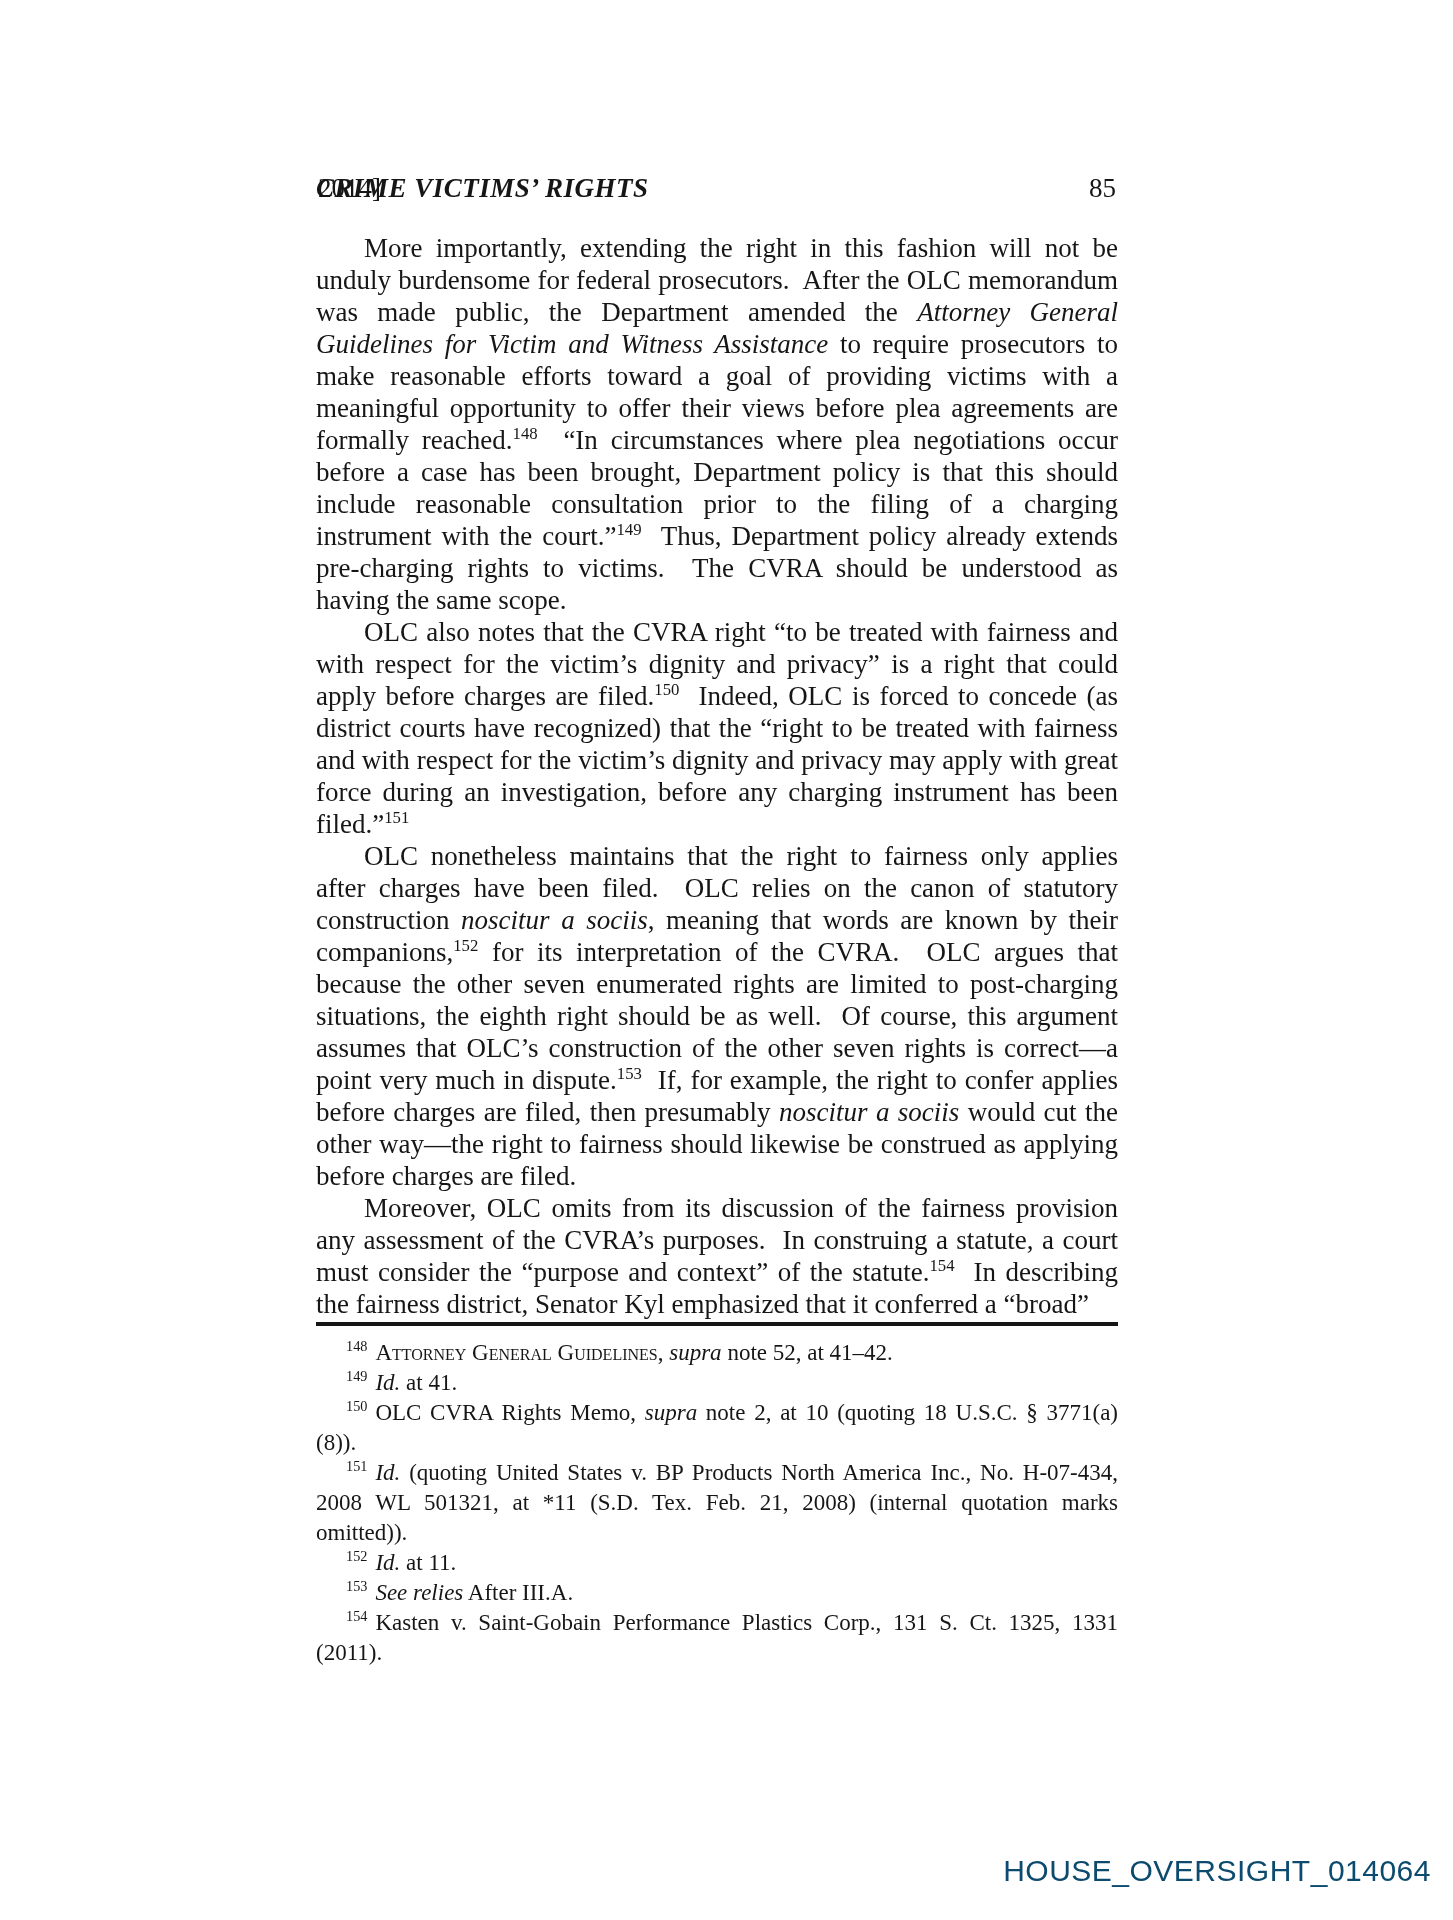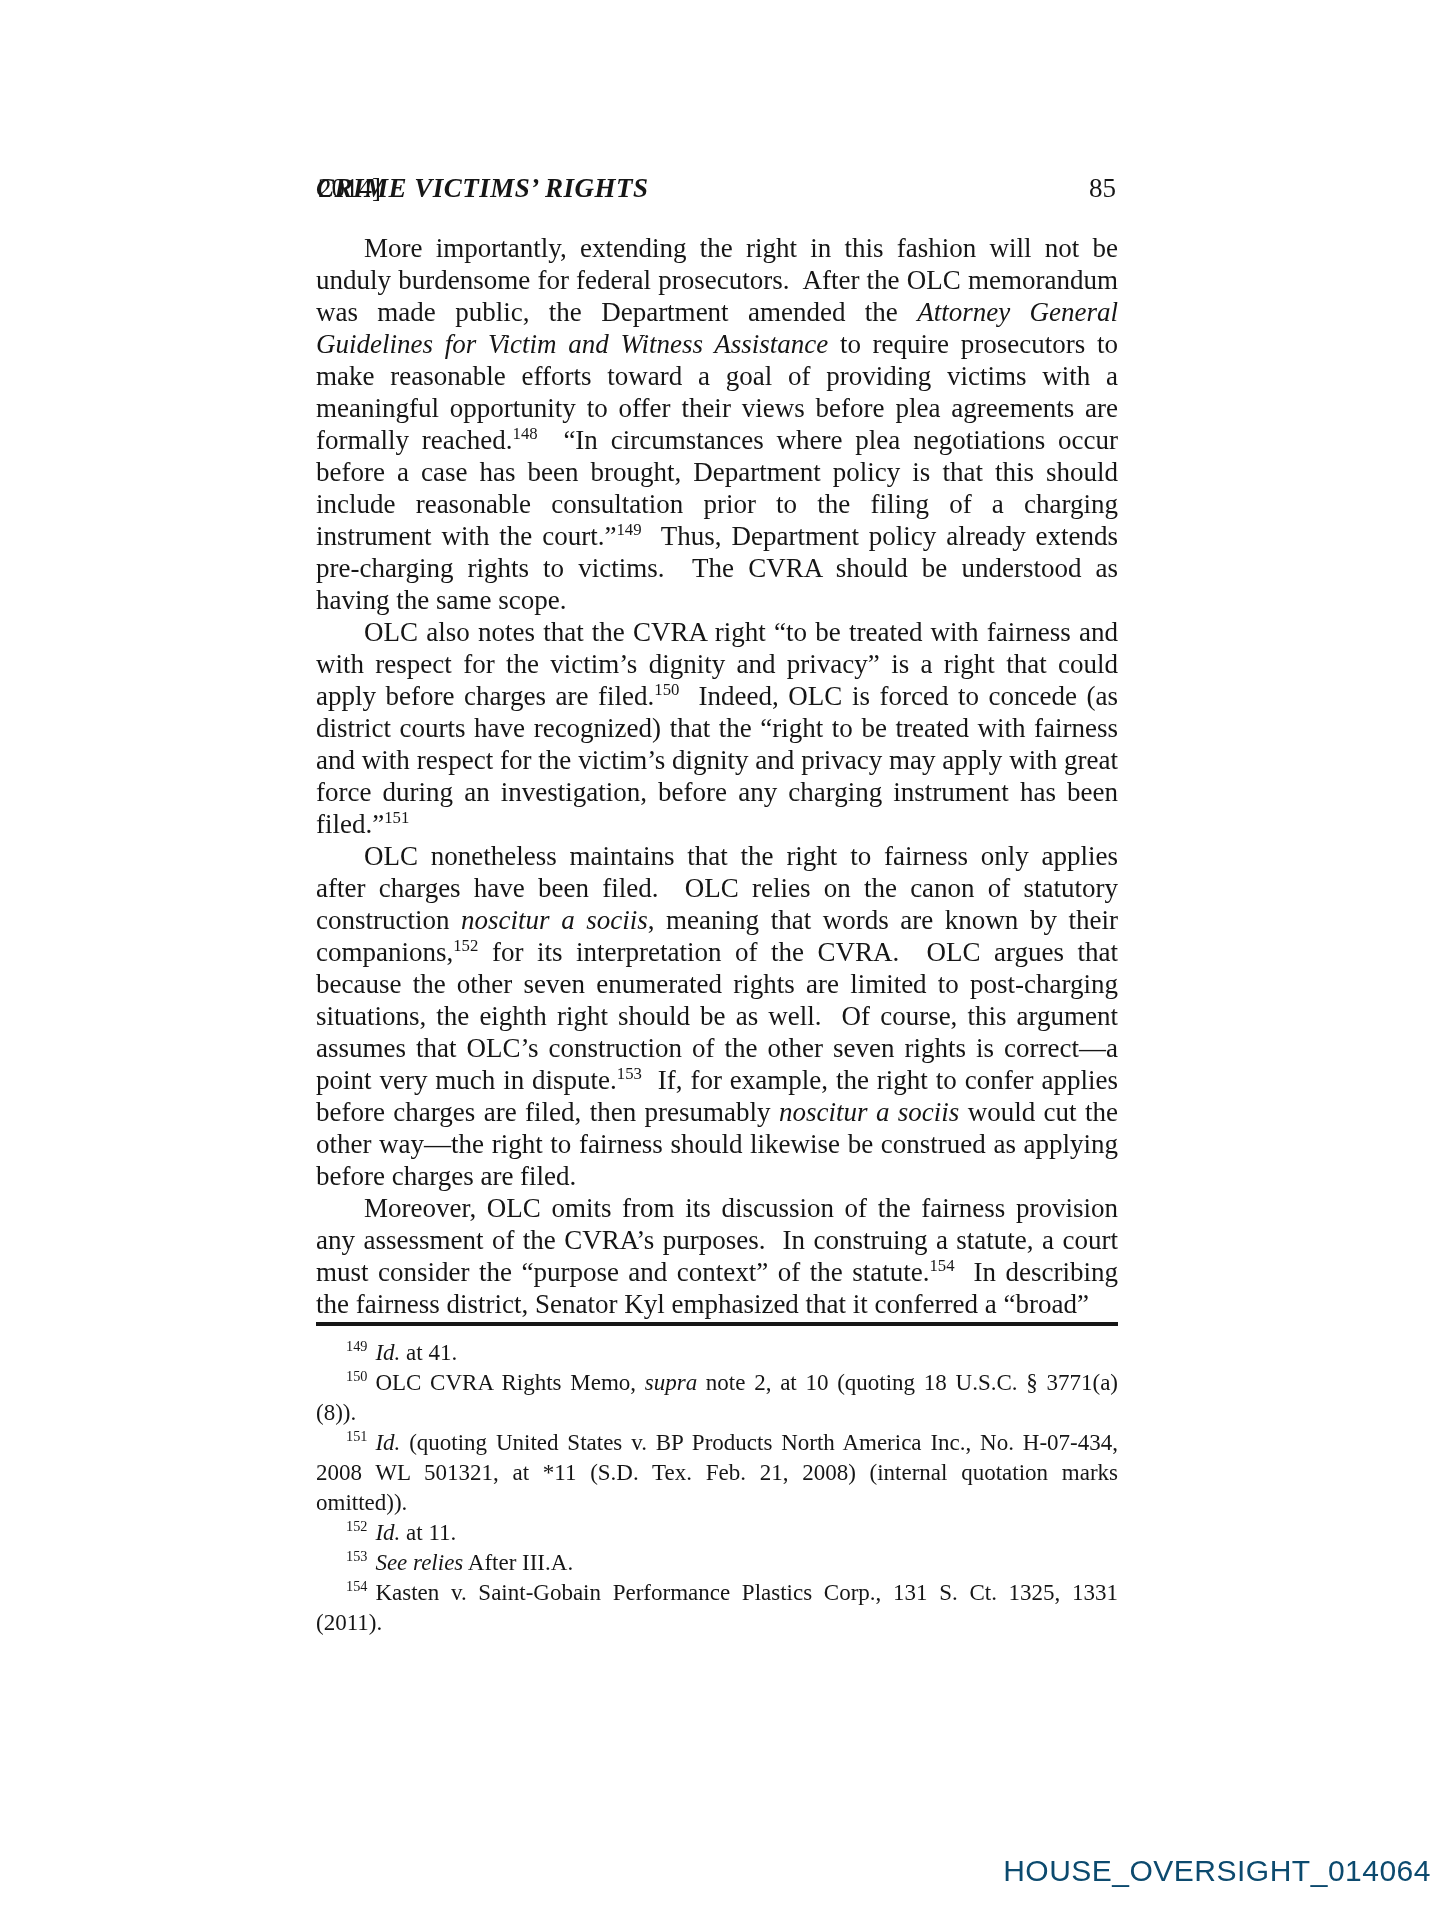--- a/index.html
+++ b/index.html
@@ -116,20 +116,21 @@
         <p class="para"><span>More importantly, extending the right in this fashion will not be unduly burdensome for federal prosecutors.  After the OLC memorandum was made public, the Department amended the </span><span class="it">Attorney General Guidelines for Victim and Witness Assistance</span><span> to require prosecutors to make reasonable efforts toward a goal of providing victims with a meaningful opportunity to offer their views before plea agreements are formally reached.</span><sup>148</sup><span>  “In circumstances where plea negotiations occur before a case has been brought, Department policy is that this should include reasonable consultation prior to the filing of a charging instrument with the court.”</span><sup>149</sup><span>  Thus, Department policy already extends pre-charging rights to victims.  The CVRA should be understood as having the same scope.</span></p>
         <p class="para"><span>OLC also notes that the CVRA right “to be treated with fairness and with respect for the victim’s dignity and privacy” is a right that could apply before charges are filed.</span><sup>150</sup><span>  Indeed, OLC is forced to concede (as district courts have recognized) that the “right to be treated with fairness and with respect for the victim’s dignity and privacy may apply with great force during an investigation, before any charging instrument has been filed.”</span><sup>151</sup></p>
         <p class="para"><span>OLC nonetheless maintains that the right to fairness only applies after charges have been filed.  OLC relies on the canon of statutory construction </span><span class="it">noscitur a sociis</span><span>, meaning that words are known by their companions,</span><sup>152</sup><span> for its interpretation of the CVRA.  OLC argues that because the other seven enumerated rights are limited to post-charging situations, the eighth right should be as well.  Of course, this argument assumes that OLC’s construction of the other seven rights is correct—a point very much in dispute.</span><sup>153</sup><span>  If, for example, the right to confer applies before charges are filed, then presumably </span><span class="it">noscitur a sociis</span><span> would cut the other way—the right to fairness should likewise be construed as applying before charges are filed.</span></p>
         <p class="para"><span>Moreover, OLC omits from its discussion of the fairness provision any assessment of the CVRA’s purposes.  In construing a statute, a court must consider the “purpose and context” of the statute.</span><sup>154</sup><span>  In describing the fairness district, Senator Kyl emphasized that it conferred a “broad”</span></p>
       </div>
   </div>
 
   <div class="footnotes">
     <div class="fn-rule"></div>
     <div class="fn-list">
+        <p class="footnote"><sup class="fn-num">148</sup><span class="sc">Attorney General Guidelines</span><span>, </span><span class="it">supra</span><span> note 52, at 41–42.</span></p>
         <p class="footnote"><sup class="fn-num">149</sup><span class="it">Id.</span><span> at 41.</span></p>
         <p class="footnote"><sup class="fn-num">150</sup><span>OLC CVRA Rights Memo, </span><span class="it">supra</span><span> note 2, at 10 (quoting 18 U.S.C. § 3771(a)(8)).</span></p>
         <p class="footnote"><sup class="fn-num">151</sup><span class="it">Id.</span><span> (quoting United States v. BP Products North America Inc., No. H-07-434, 2008 WL 501321, at *11 (S.D. Tex. Feb. 21, 2008) (internal quotation marks omitted)).</span></p>
         <p class="footnote"><sup class="fn-num">152</sup><span class="it">Id.</span><span> at 11.</span></p>
         <p class="footnote"><sup class="fn-num">153</sup><span class="it">See relies</span><span> After III.A.</span></p>
         <p class="footnote"><sup class="fn-num">154</sup><span>Kasten v. Saint-Gobain Performance Plastics Corp., 131 S. Ct. 1325, 1331 (2011).</span></p>
       </div>
   </div>
 
   <div class="watermark">HOUSE_OVERSIGHT_014064</div>

